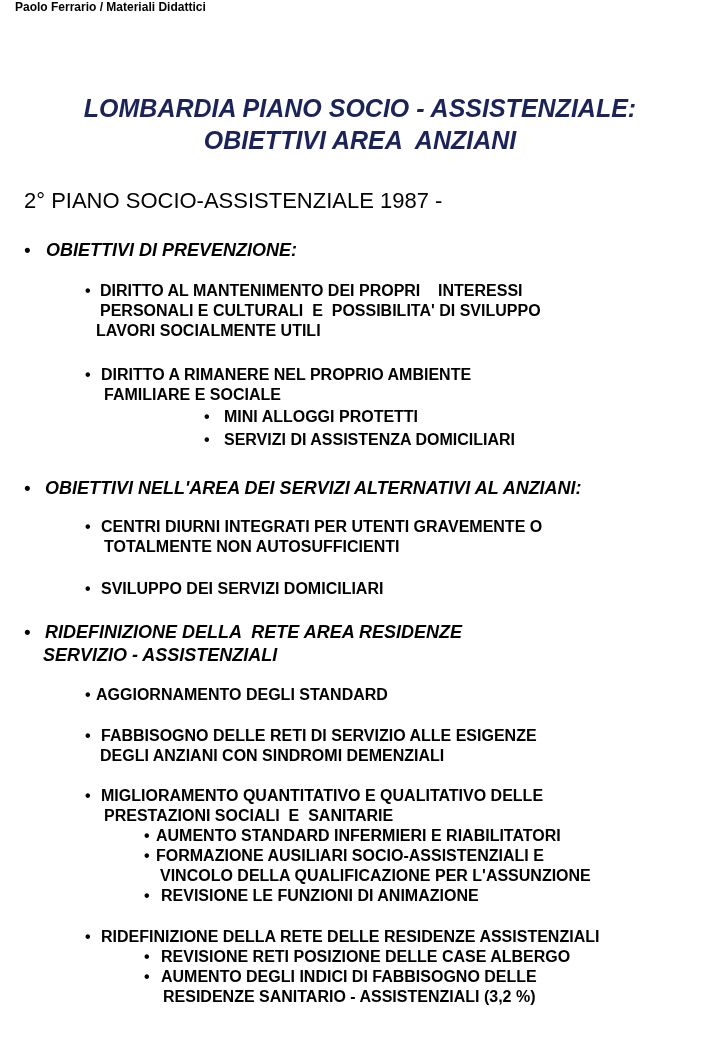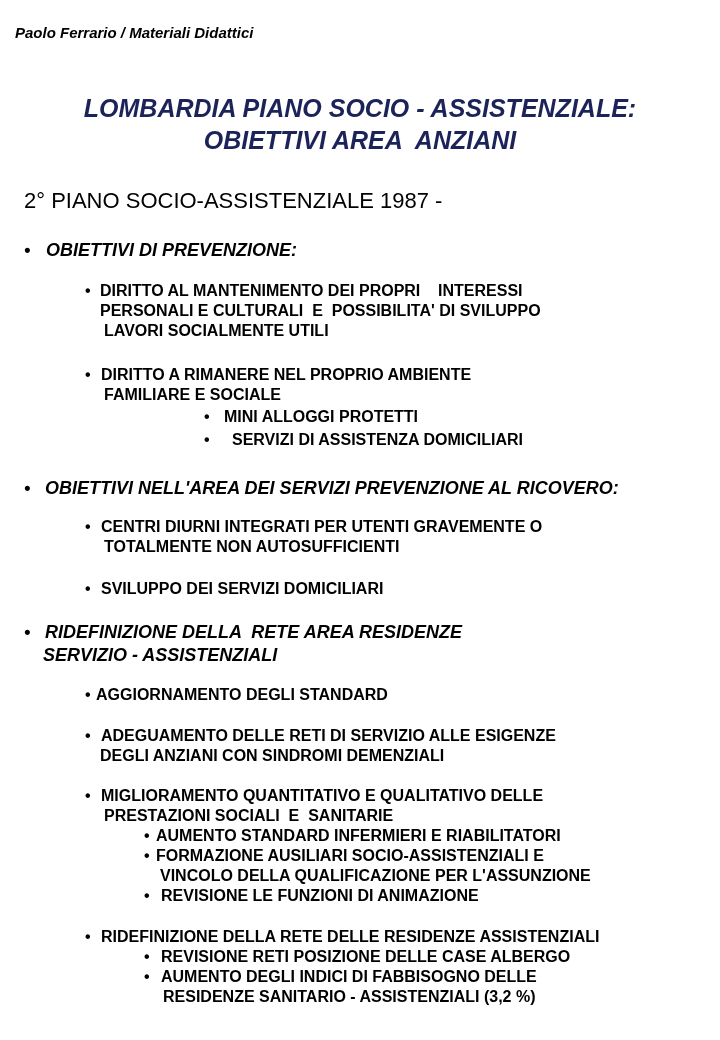--- a/index.html
+++ b/index.html
@@ -1,18 +1,18 @@
 <!DOCTYPE html>
 <html><head>
 <meta charset="utf-8">
 <style>
   html, body { margin: 0; padding: 0; background: #ffffff; }
   body { width: 720px; height: 1040px; position: relative; overflow: hidden; font-family: "Liberation Sans", sans-serif; color: #000; }
   .abs { position: absolute; white-space: pre; }
-  .header { left: 15px; top: 24px; font-size: 15px; font-style: italic; font-weight: bold; }
+  .header { left: 15px; top: 0; font-size: 12px; font-weight: bold; }
   .title { left: 0; width: 720px; text-align: center; font-size: 25px; font-weight: bold; font-style: italic; color: #1c2359; }
   .subtitle { left: 24px; top: 188px; font-size: 22px; }
   .sec { font-size: 18px; font-style: italic; font-weight: bold; }
   .item { font-size: 16px; font-weight: bold; }
 </style>
 </head>
 <body>
 
 <div class="abs header">Paolo Ferrario / Materiali Didattici</div>
 
@@ -20,49 +20,49 @@
 <div class="abs title" style="top:126px">OBIETTIVI AREA  ANZIANI</div>
 
 <div class="abs subtitle">2° PIANO SOCIO-ASSISTENZIALE 1987 -</div>
 
 <div class="abs sec" style="left:24px;top:240px">•</div>
 <div class="abs sec" style="left:46px;top:240px">OBIETTIVI DI PREVENZIONE:</div>
 
 <div class="abs item" style="left:85px;top:282px">•</div>
 <div class="abs item" style="left:100px;top:282px">DIRITTO AL MANTENIMENTO DEI PROPRI    INTERESSI</div>
 <div class="abs item" style="left:100px;top:302px">PERSONALI E CULTURALI  E  POSSIBILITA' DI SVILUPPO</div>
-<div class="abs item" style="left:104px;top:322px">LAVORI SOCIALMENTE UTILI</div>
+<div class="abs item" style="left:96px;top:322px">LAVORI SOCIALMENTE UTILI</div>
 
 <div class="abs item" style="left:85px;top:366px">•</div>
 <div class="abs item" style="left:101px;top:366px">DIRITTO A RIMANERE NEL PROPRIO AMBIENTE</div>
 <div class="abs item" style="left:104px;top:386px">FAMILIARE E SOCIALE</div>
 <div class="abs item" style="left:204px;top:408px">•</div>
 <div class="abs item" style="left:224px;top:408px">MINI ALLOGGI PROTETTI</div>
 <div class="abs item" style="left:204px;top:431px">•</div>
-<div class="abs item" style="left:232px;top:431px">SERVIZI DI ASSISTENZA DOMICILIARI</div>
+<div class="abs item" style="left:224px;top:431px">SERVIZI DI ASSISTENZA DOMICILIARI</div>
 
 <div class="abs sec" style="left:24px;top:478px">•</div>
-<div class="abs sec" style="left:45px;top:478px">OBIETTIVI NELL'AREA DEI SERVIZI PREVENZIONE AL RICOVERO:</div>
+<div class="abs sec" style="left:45px;top:478px">OBIETTIVI NELL'AREA DEI SERVIZI ALTERNATIVI AL ANZIANI:</div>
 
 <div class="abs item" style="left:85px;top:518px">•</div>
 <div class="abs item" style="left:101px;top:518px">CENTRI DIURNI INTEGRATI PER UTENTI GRAVEMENTE O</div>
 <div class="abs item" style="left:104px;top:538px">TOTALMENTE NON AUTOSUFFICIENTI</div>
 
 <div class="abs item" style="left:85px;top:580px">•</div>
 <div class="abs item" style="left:101px;top:580px">SVILUPPO DEI SERVIZI DOMICILIARI</div>
 
 <div class="abs sec" style="left:24px;top:622px">•</div>
 <div class="abs sec" style="left:45px;top:622px">RIDEFINIZIONE DELLA  RETE AREA RESIDENZE</div>
 <div class="abs sec" style="left:43px;top:645px">SERVIZIO - ASSISTENZIALI</div>
 
 <div class="abs item" style="left:85px;top:686px">•</div>
 <div class="abs item" style="left:96px;top:686px">AGGIORNAMENTO DEGLI STANDARD</div>
 
 <div class="abs item" style="left:85px;top:727px">•</div>
-<div class="abs item" style="left:101px;top:727px">ADEGUAMENTO DELLE RETI DI SERVIZIO ALLE ESIGENZE</div>
+<div class="abs item" style="left:101px;top:727px">FABBISOGNO DELLE RETI DI SERVIZIO ALLE ESIGENZE</div>
 <div class="abs item" style="left:100px;top:747px">DEGLI ANZIANI CON SINDROMI DEMENZIALI</div>
 
 <div class="abs item" style="left:85px;top:787px">•</div>
 <div class="abs item" style="left:101px;top:787px">MIGLIORAMENTO QUANTITATIVO E QUALITATIVO DELLE</div>
 <div class="abs item" style="left:104px;top:807px">PRESTAZIONI SOCIALI  E  SANITARIE</div>
 <div class="abs item" style="left:144px;top:827px">•</div>
 <div class="abs item" style="left:156px;top:827px">AUMENTO STANDARD INFERMIERI E RIABILITATORI</div>
 <div class="abs item" style="left:144px;top:847px">•</div>
 <div class="abs item" style="left:156px;top:847px">FORMAZIONE AUSILIARI SOCIO-ASSISTENZIALI E</div>
 <div class="abs item" style="left:160px;top:867px">VINCOLO DELLA QUALIFICAZIONE PER L'ASSUNZIONE</div>

